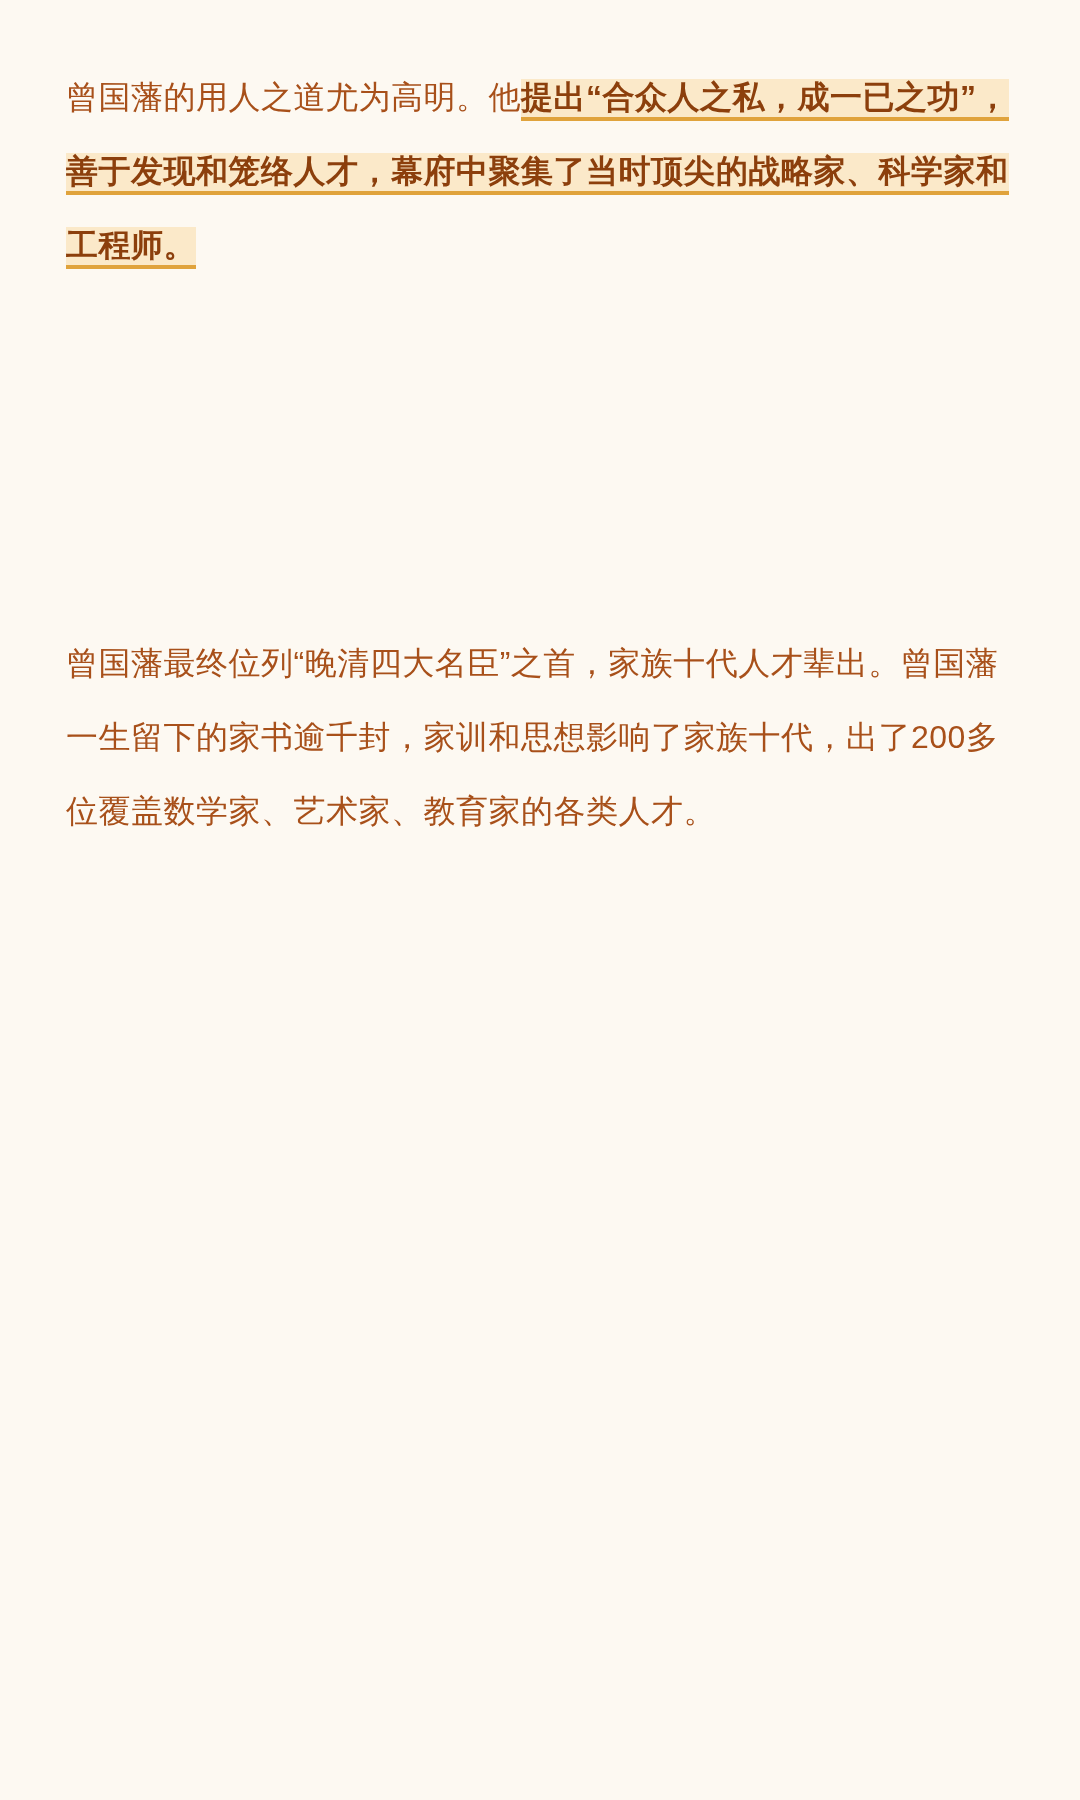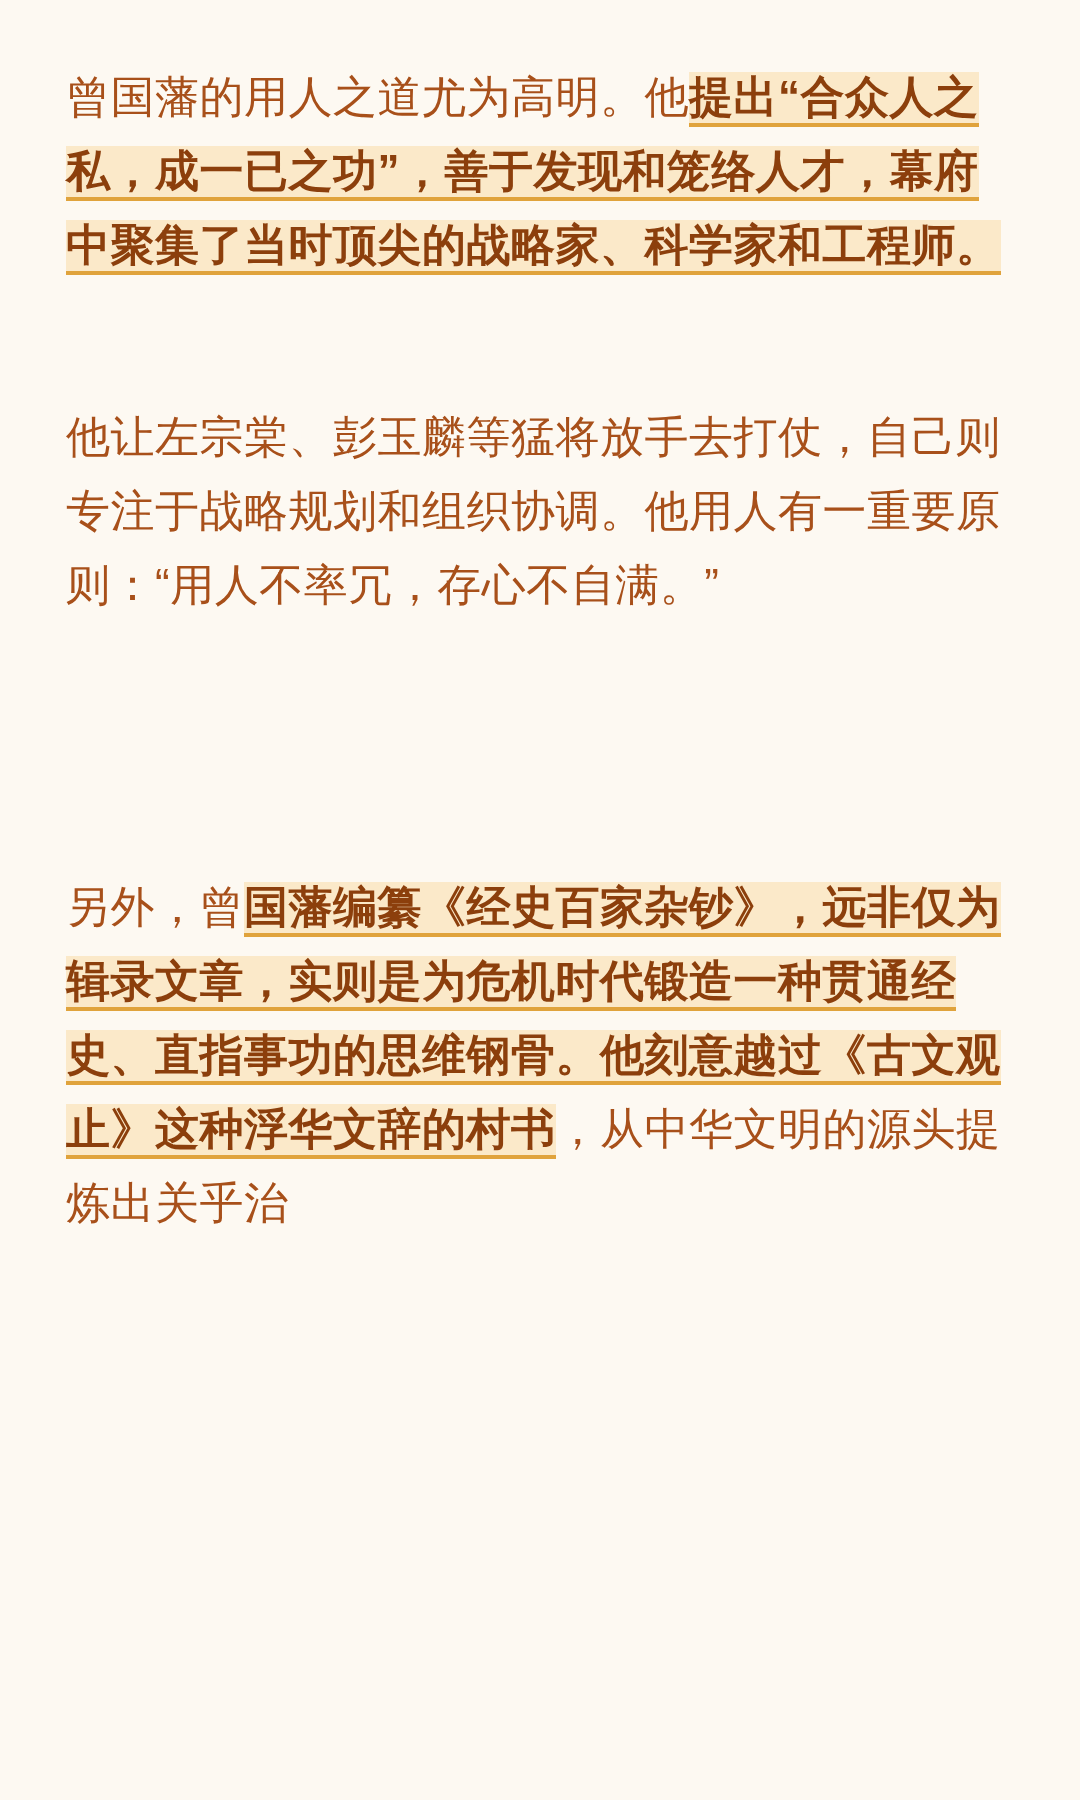--- a/index.html
+++ b/index.html
@@ -15,21 +15,21 @@
     overflow: hidden;
   }
   .page {
     width: 1080px;
     height: 1800px;
     box-sizing: border-box;
     padding: 60px 66px 0 66px;
     background: #fdf9f2;
   }
   .para {
-    font-size: 44px;
+    font-size: 32px;
     line-height: 74px;
     letter-spacing: 0.5px;
     color: #a8501a;
     margin: 0;
     text-align: left;
   }
   .gap-lg { height: 118px; }
   .gap-md { height: 108px; }
   .gap-sm { height: 22px; }
 
@@ -50,29 +50,26 @@
 <body>
 
 <div class="page">
 
   <p class="para">
     <span class="plain">曾国藩的用人之道尤为高明。他</span><span class="hl">提出“合众人之私，成一已之功”，善于发现和笼络人才，幕府中聚集了当时顶尖的战略家、科学家和工程师。</span>
   </p>
 
   <div class="gap-lg"></div>
 
-  <p class="para">
-    <span class="plain">他让左宗棠、彭玉麟等猛将放手去打仗，自己则专注于战略规划和组织协调。他用人有一重要原则：“用人不率冗，存心不自满。”</span>
-  </p>
 
   <div class="gap-lg"></div>
 
 
   <div class="gap-md"></div>
 
+  <p class="para">
+    <span class="plain">曾国藩最终位列“晚清四大名臣”之首，家族十代人才辈出。曾国藩一生留下的家书逾千封，家训和思想影响了家族十代，出了200多位覆盖数学家、艺术家、教育家的各类人才。</span>
+  </p>
 
   <div class="gap-sm"></div>
 
-  <p class="para">
-    <span class="plain">另外，曾</span><span class="hl">国藩编纂《经史百家杂钞》，远非仅为辑录文章，实则是为危机时代锻造一种贯通经史、直指事功的思维钢骨。他刻意越过《古文观止》这种浮华文辞的村书</span><span class="plain">，从中华文明的源头提炼出关乎治</span>
-  </p>
 
 </div>
 
 </body></html>

